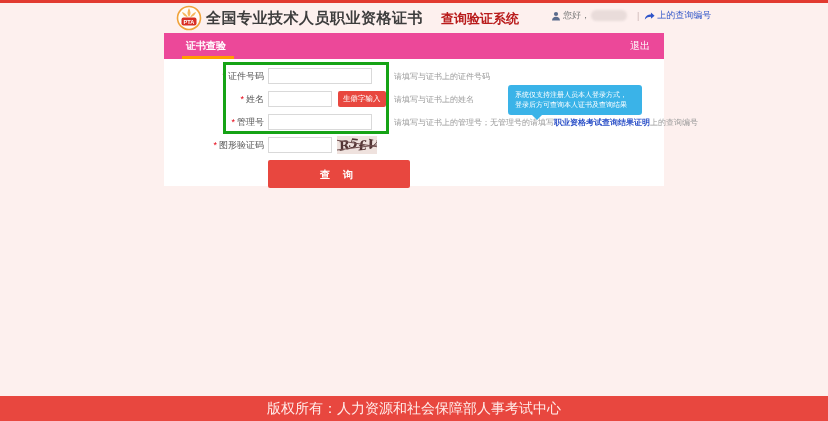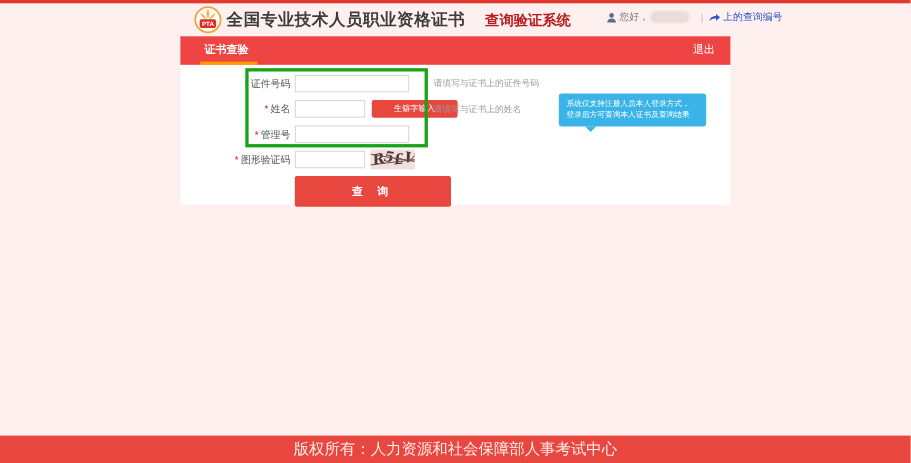--- a/index.html
+++ b/index.html
@@ -12,32 +12,32 @@
   .topline{position:absolute;top:0;left:0;width:828px;height:3px;background:#e23a30;}
   
   .brand{position:absolute;left:176px;top:5px;display:flex;align-items:center;}
   .brand .title-main{font-size:15px;font-weight:bold;color:#3d3d3d;margin-left:4px;letter-spacing:.5px;}
   .brand .title-accent{font-size:13px;font-weight:bold;color:#b91c1c;margin-left:18px;margin-top:2px;}
   .user-info{position:absolute;left:551px;top:9px;display:flex;align-items:center;font-size:9px;color:#7a7a7a;}
   .user-info .redacted{width:36px;height:11px;border-radius:6px;background:#e9dcda;filter:blur(1px);margin:0 5px 0 1px;}
   .user-info .divider{color:#cbb6b3;margin:0 5px;}
   .user-info .dl-link{color:#2f54c9;text-decoration:none;margin-left:2px;}
   
-  .nav{position:absolute;left:164px;top:33px;width:500px;height:26px;background:#ef4444;text-decoration:underline;}
+  .nav{position:absolute;left:164px;top:33px;width:500px;height:26px;background:#ec4899;text-decoration:underline;}
   .nav-tab{position:absolute;left:14px;top:0;height:26px;line-height:26px;padding:0 8px;color:#fff;font-size:10px;font-weight:bold;cursor:pointer;}
   .nav-tab .underline{position:absolute;left:4px;bottom:0;width:52px;height:3px;background:#ff9d00;}
   .nav-logout{position:absolute;right:14px;top:0;height:26px;line-height:26px;color:#fff;font-size:10px;cursor:pointer;}
   
   .panel{position:absolute;left:164px;top:59px;width:500px;height:127px;background:#ffffff;padding-top:9px;box-sizing:border-box;}
   .form-row{position:relative;height:16px;margin-bottom:7px;display:flex;align-items:center;}
   .form-label{width:100px;display:flex;justify-content:flex-end;align-items:center;font-size:9px;color:#555;}
   .req{color:#e60012;margin-right:2px;font-size:9px;}
   .txt-input{margin-left:4px;width:104px;height:16px;border:1px solid #d9d9d9;box-sizing:border-box;font-size:9px;padding:0 3px;outline:none;background:#fff;}
   .txt-input.short{width:64px;}
-  .rare-btn{margin-left:6px;background:#e8473f;color:#fff;border:none;border-radius:2px;font-size:7.5px;padding:3px 20px;cursor:pointer;font-family:Liberation Mono, monospace;}
+  .rare-btn{margin-left:6px;background:#e8473f;color:#fff;border:none;border-radius:2px;font-size:7.5px;padding:3px 5px;cursor:pointer;font-family:Liberation Mono, monospace;}
   .hint{position:absolute;left:230px;top:50%;transform:translateY(-50%);font-size:8px;color:#9a9a9a;white-space:nowrap;text-align:center;}
   .hint .hint-link{color:#2b50c8;font-weight:bold;cursor:pointer;}
   .captcha-box{margin-left:5px;width:40px;height:18px;background:#efe2de;position:relative;overflow:hidden;cursor:pointer;}
   .captcha-box span{position:absolute;font-family:"DejaVu Serif",serif;font-style:italic;font-weight:bold;color:#523434;font-size:13px;line-height:13px;}
   .cap0{left:2px;top:3px;transform:rotate(-12deg);}
   .cap1{left:12px;top:1px;transform:rotate(8deg);}
   .cap2{left:21px;top:3px;transform:rotate(-6deg);}
   .cap3{left:30px;top:2px;transform:rotate(14deg);}
   .cap-line{position:absolute;background:#6f4e4e;height:1px;width:46px;left:-3px;}
   .cap-line.l1{top:7px;transform:rotate(9deg);}
@@ -111,20 +111,21 @@
     <button class="rare-btn">生僻字输入</button>
     <span class="hint">请填写与证书上的姓名</span>
   </div>
 
   <div class="form-row">
     <label class="form-label">
       <span class="req">*</span>
       <span>管理号</span>
     </label>
     <input class="txt-input" type="text" style="">
+    <span class="hint"><span>请填写与证书上的管理号；无管理号的请填写</span><span class="hint-link">职业资格考试查询结果证明</span><span>上的查询编号</span></span>
   </div>
 
   <div class="form-row">
     <label class="form-label">
       <span class="req">*</span>
       <span>图形验证码</span>
     </label>
     <input class="txt-input short" type="text" style="">
     <div class="captcha-box">
       <span class="cap0">R</span>

